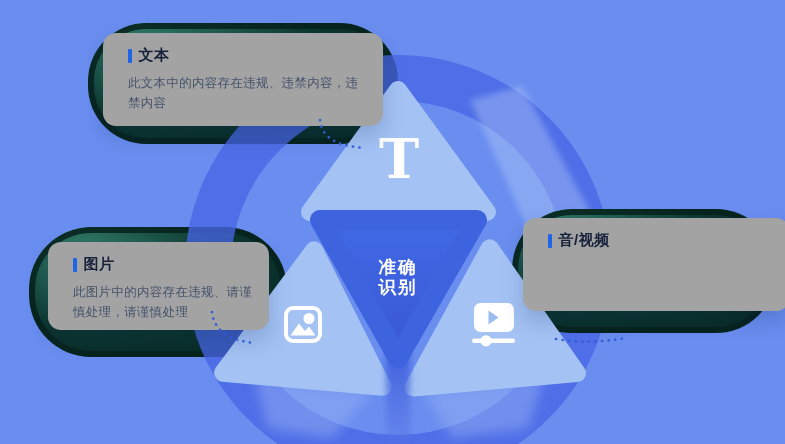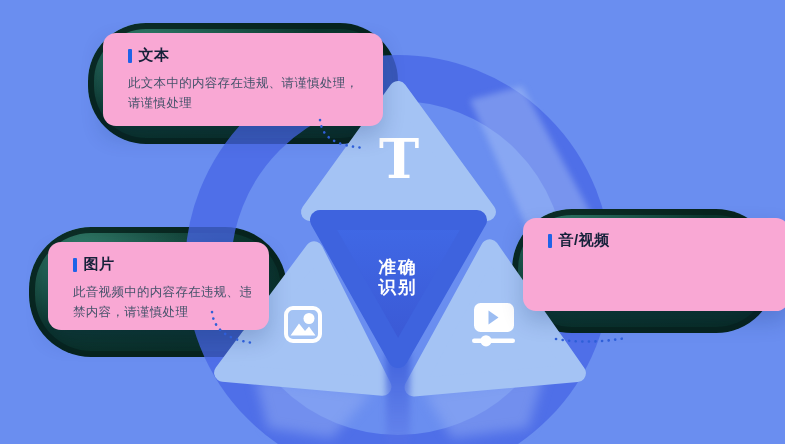--- a/index.html
+++ b/index.html
@@ -18,21 +18,21 @@
       radial-gradient(130% 170% at 14% 0%, rgba(64,153,130,.85) 0%, rgba(64,153,130,0) 46%),
       linear-gradient(160deg,#124439 0%,#0d382f 55%,#0a2f28 100%);
     box-shadow: inset 0 0 0 6px rgba(7,34,28,.85), inset 0 0 26px rgba(4,24,20,.55);
   }
   .pill-text {left:88px; top:23px;  width:310px;height:121px;border-radius:58px;}
   .pill-image{left:29px; top:227px; width:258px;height:130px;border-radius:62px;}
   .pill-av   {left:512px;top:209px; width:264px;height:124px;border-radius:60px;}
 
   
   .card{
-    position:absolute;background:#f9a8d4;border-radius:13px;
+    position:absolute;background:#a3a3a3;border-radius:13px;
     box-shadow:0 10px 22px rgba(12,34,90,.20);
     box-sizing:border-box;padding:13px 14px 0 25px;
   }
   .card-text {left:103px;top:33px; width:280px;height:93px;}
   .card-image{left:48px; top:242px;width:221px;height:88px;}
   .card-av   {left:523px;top:218px;width:266px;height:93px;}
   .card-title{display:flex;align-items:center;gap:7px;font-size:15px;font-weight:bold;
               color:#16213a;letter-spacing:.5px;}
   .title-bar{width:3.5px;height:14px;background:#1f63e8;border-radius:1px;flex:0 0 auto;}
   .card-body{margin-top:8px;font-size:12.5px;line-height:20px;color:#46536b;letter-spacing:.3px;}
@@ -107,29 +107,29 @@
   <div class="center-label">
     <div>准确</div>
     <div>识别</div>
   </div>
 
   <div class="card card-text z7" style="z-index:7">
     <div class="card-title">
       <span class="title-bar"></span>
       <span>文本</span>
     </div>
-    <div class="card-body">此文本中的内容存在违规、请谨慎处理，请谨慎处理</div>
+    <div class="card-body">此文本中的内容存在违规、违禁内容，违禁内容</div>
   </div>
 
   <div class="card card-image" style="z-index:7">
     <div class="card-title">
       <span class="title-bar"></span>
       <span>图片</span>
     </div>
-    <div class="card-body">此音视频中的内容存在违规、违禁内容，请谨慎处理</div>
+    <div class="card-body">此图片中的内容存在违规、请谨慎处理，请谨慎处理</div>
   </div>
 
   <div class="card card-av" style="z-index:7">
     <div class="card-title">
       <span class="title-bar"></span>
       <span>音/视频</span>
     </div>
   </div>
 
   <svg class="layer z8" viewBox="0 0 785 444">

